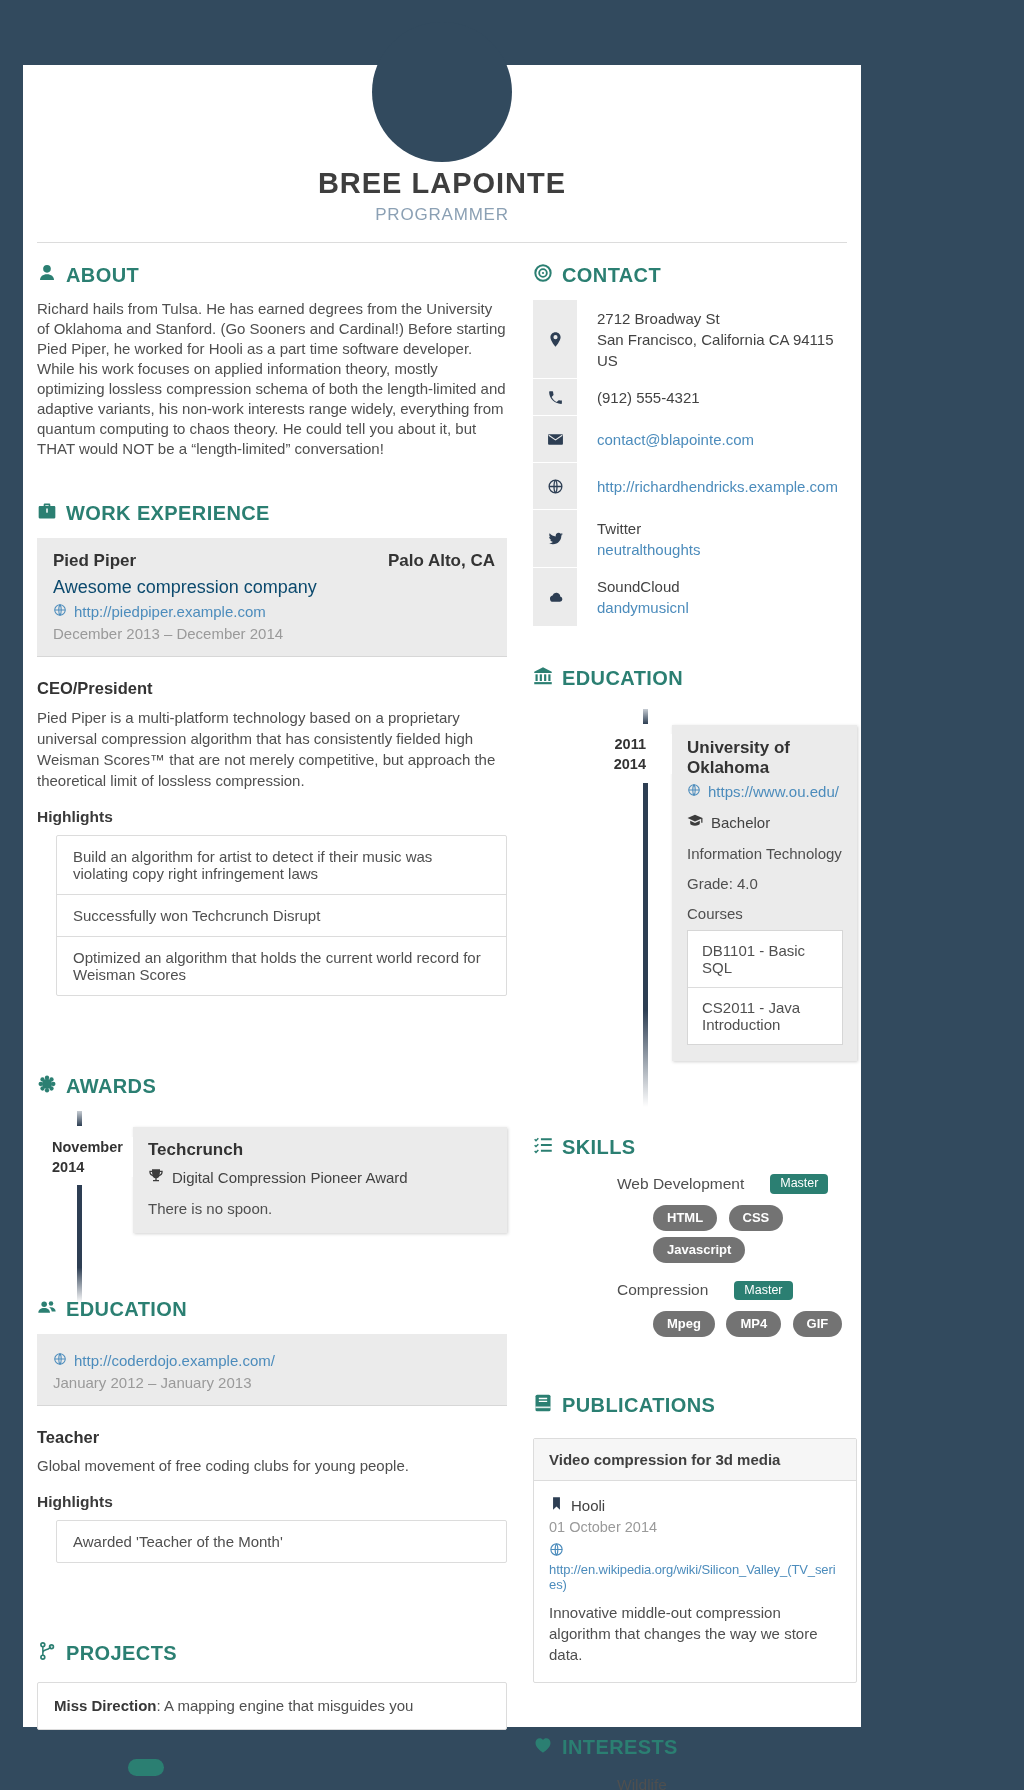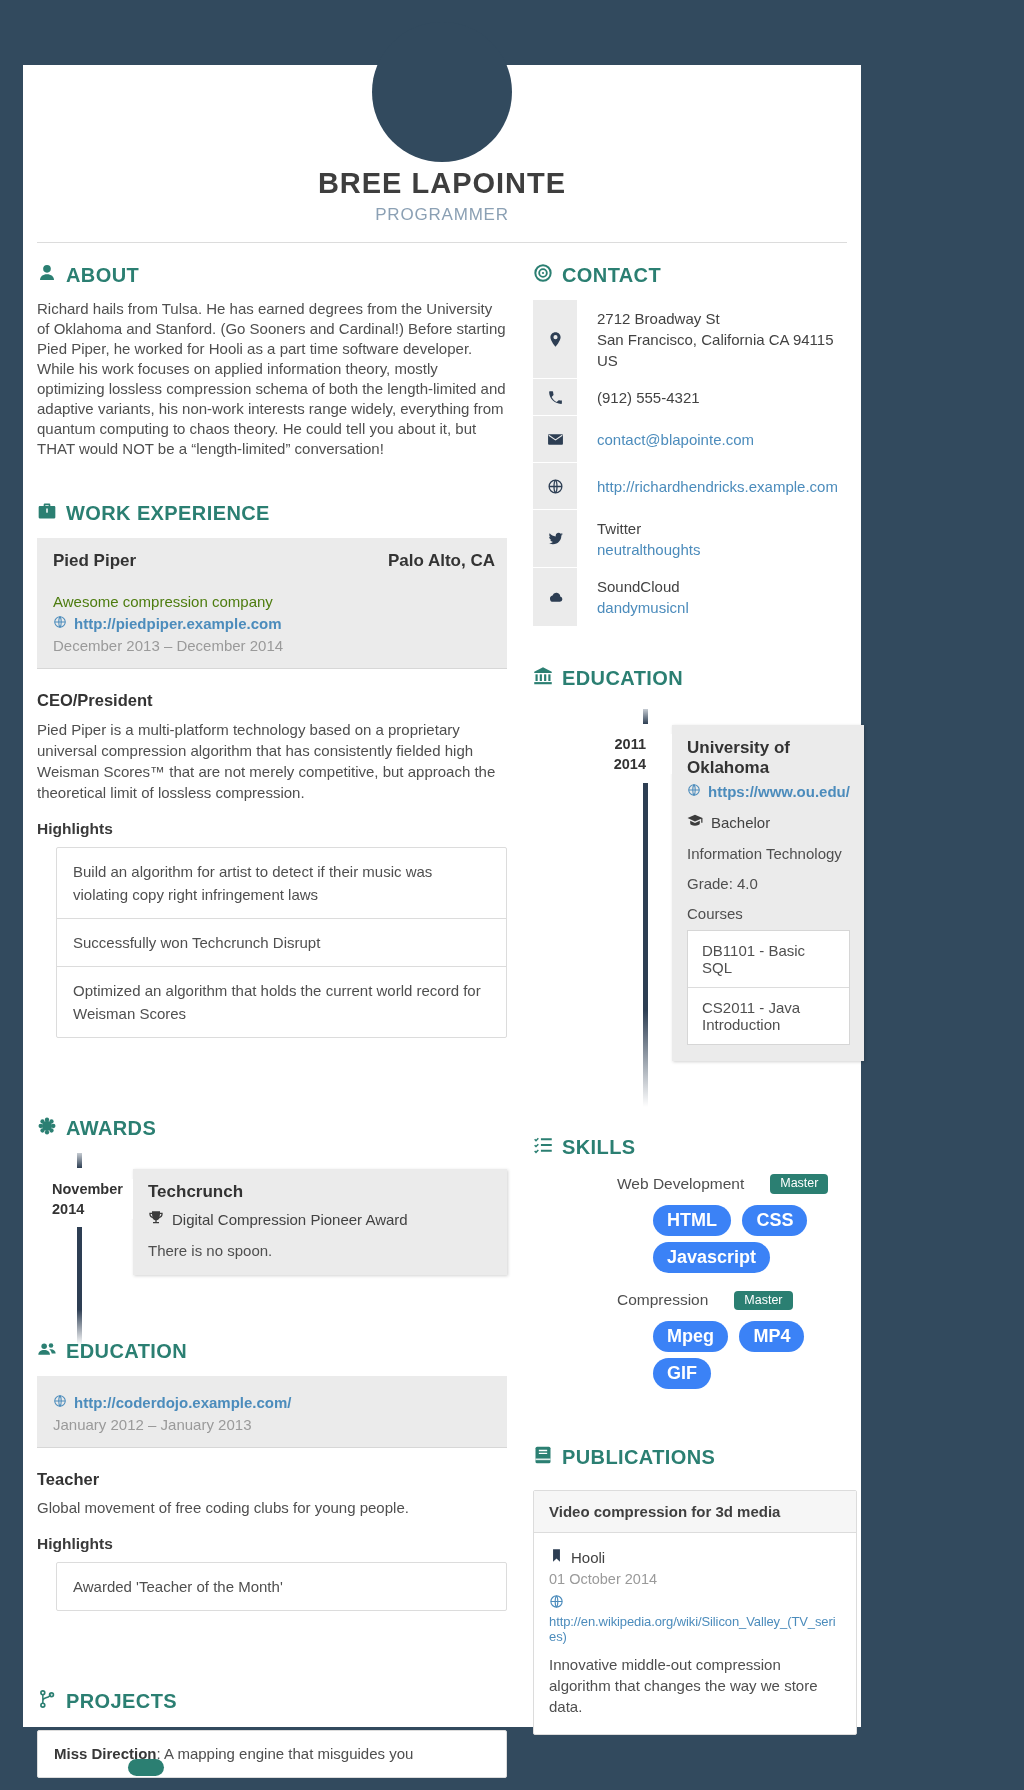--- a/index.html
+++ b/index.html
@@ -47,29 +47,29 @@
   .c-row:last-child .c-ico{border-bottom:none;}
   .c-ico svg{width:17px;height:17px;}
   .c-body{flex:1;padding:8px 0 8px 20px;display:flex;flex-direction:column;justify-content:center;font-size:15px;color:#424242;line-height:21px;}
   .c-body.tall{padding-top:13px;padding-bottom:13px;}
 
   
   .gray-card{background:#ebebeb;padding:13px 12px 14px 16px;margin-top:14px;border-bottom:1px solid #d7d7d7;}
   .gc-toprow{display:flex;justify-content:space-between;align-items:baseline;}
   .gc-title{font-size:17px;font-weight:700;color:#333;}
   .gc-loc{font-size:17px;font-weight:700;color:#333;}
-  .gc-tag{font-size:15px;color:#4d7c0f;margin-top:22px;}
-  .link-row{display:flex;align-items:center;gap:7px;margin-top:5px;font-size:15px;font-weight:bold;}
+  .gc-tag{font-size:18px;color:#0c4a6e;margin-top:6px;}
+  .link-row{display:flex;align-items:center;gap:7px;margin-top:5px;font-size:15px;}
   .link-row svg{width:14px;height:14px;color:#4c8cbc;flex-shrink:0;}
   .gc-dates{font-size:15px;color:#9a9a9a;margin-top:5px;}
 
   .role-title{font-size:16.5px;font-weight:700;color:#333;margin:22px 0 9px 0;}
   .hl-label{font-size:15.5px;font-weight:700;color:#3a3a3a;margin:17px 0 9px 0;}
   .hl-list{margin-left:19px;border:1px solid #dcdcdc;border-radius:2px;background:#fff;}
-  .hl-item{padding:12px 16px;font-size:15px;color:#4f4f4f;line-height:23px;border-bottom:1px solid #dcdcdc;}
+  .hl-item{padding:12px 16px;font-size:15px;color:#4f4f4f;line-height:17px;border-bottom:1px solid #dcdcdc;}
   .hl-item:last-child{border-bottom:none;}
 
   
   .tl-wrap{display:flex;position:relative;}
   .tl-left{position:relative;flex-shrink:0;}
   .tl-stub{position:absolute;width:5px;height:15px;top:-16px;
     background:linear-gradient(to bottom,#c6ccd2,#2d3e53);}
   .tl-bar{position:absolute;width:5px;
     background:linear-gradient(to bottom,#2d3e53 70%,rgba(45,62,83,0));}
   .tl-dates{font-size:14.5px;font-weight:700;color:#333;line-height:20px;position:relative;z-index:2;background:#fff;}
@@ -97,21 +97,21 @@
   .edu-years{margin-top:9px;text-align:right;padding-right:26px;}
   .course-list{margin-top:8px;border:1px solid #d6d6d6;background:#fff;}
   .course-item{padding:11px 14px;font-size:15px;color:#4f4f4f;border-bottom:1px solid #dcdcdc;}
   .course-item:last-child{border-bottom:none;}
 
   
   .skill-row{margin:16px 0 0 84px;font-size:15.5px;color:#4f4f4f;display:flex;align-items:center;gap:26px;}
   .badge{background:#2b7f72;color:#fff;font-size:12.5px;font-weight:400;
     padding:3px 10px 4px 10px;border-radius:4px;line-height:1;}
   .pill-row{margin:11px 0 0 120px;}
-  .pill{display:inline-block;background:#3b82f6;color:#fff;font-size:18px;font-weight:700;
+  .pill{display:inline-block;background:#737373;color:#fff;font-size:13px;font-weight:700;
     padding:6px 14px 7px 14px;border-radius:16px;margin:0 7px 6px 0;line-height:1;}
 
   
   .pub-card{margin-top:22px;border:1px solid #dcdcdc;border-radius:2px;background:#fff;}
   .pub-head{background:#f6f6f6;border-bottom:1px solid #dcdcdc;padding:12px 15px;
     font-size:15px;font-weight:700;color:#3f3f3f;}
   .pub-body{padding:15px 15px 17px 15px;}
   .pub-pubr{display:flex;align-items:center;gap:7px;font-size:15px;color:#424242;}
   .pub-pubr svg{width:15px;height:15px;color:#2d3e53;}
   .pub-date{font-size:14.5px;color:#9a9a9a;margin-top:5px;}

